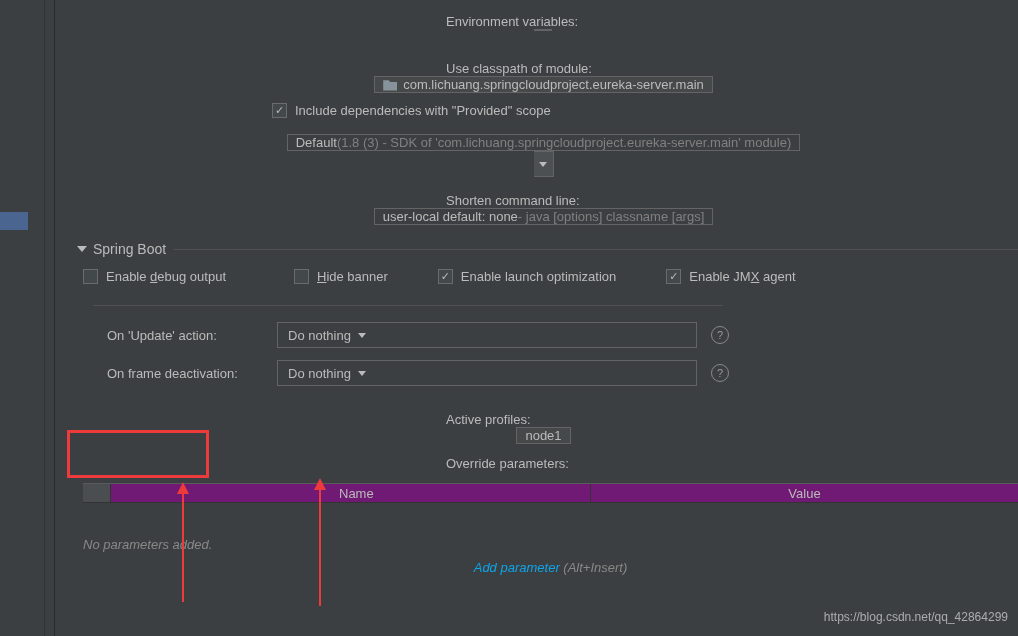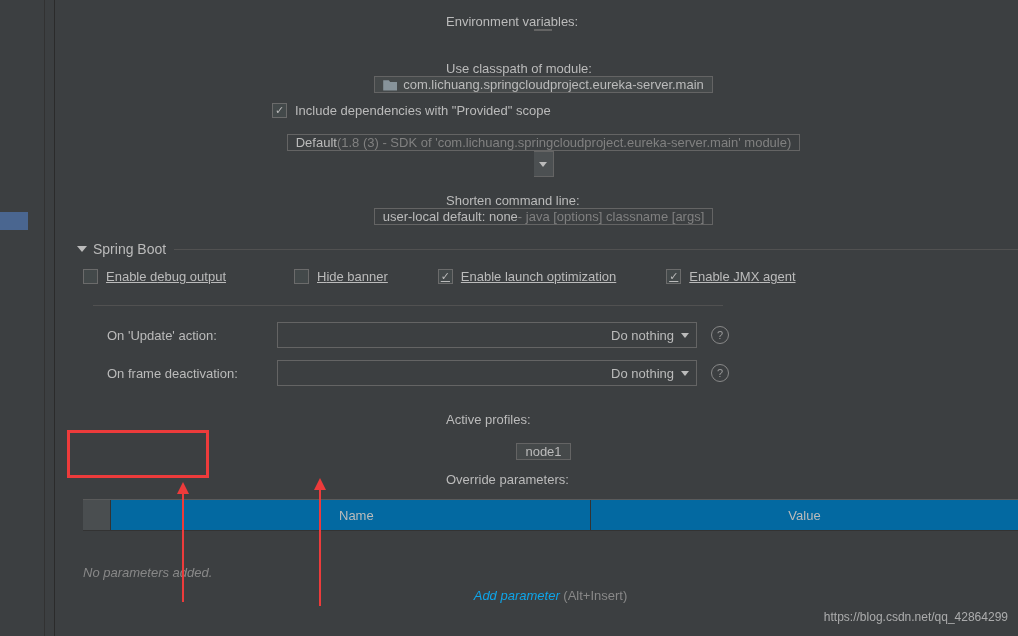--- a/index.html
+++ b/index.html
@@ -130,21 +130,20 @@
     flex: 1;
     height: 1px;
     background: #515151;
     margin-left: 8px;
   }
   .spring-checks {
     display: flex;
     align-items: center;
     padding: 8px 0 8px 28px;
     gap: 0;
-    text-decoration: underline;
   }
   .spring-checks .cb-item {
     display: flex;
     align-items: center;
     margin-right: 50px;
   }
   .spring-checks .cb-item:nth-child(2){ margin-left: 18px; }
   .sub-section-title {
     padding: 6px 0 4px 30px;
     color: #bbbbbb;
@@ -166,21 +165,21 @@
     width: 170px;
     flex-shrink: 0;
   }
   .sub-row .select {
     width: 420px;
     height: 26px;
     background: #3c3f41;
     border: 1px solid #646464;
     display: flex;
     align-items: center;
-    justify-content: flex-end;
+    justify-content: flex-start;
     padding: 0 0 0 10px;
   }
   .sub-row .select .sel-caret {
     width: 22px; height: 100%;
     display: flex; align-items: center; justify-content: center;
     border-left: 0px solid #646464;
   }
   .help-icon {
     width: 18px; height: 18px;
     border: 1px solid #888;
@@ -218,22 +217,22 @@
     border-left: 6px solid transparent;
     border-right: 6px solid transparent;
     border-bottom: 12px solid #ed3b3b;
   }
 
   .table-area {
     margin: 6px 0 0 28px;
   }
   .table-header {
     display: flex;
-    height: 32px;
-    background: #0369a1;
+    height: 20px;
+    background: #701a75;
     border-top: 1px solid #5a5a5a;
     border-bottom: 1px solid #333;
   }
   .table-header .col0 {
     width: 28px;
     border-right: 1px solid #333;
     background: #4a4e50;
   }
   .table-header .col1 {
     flex: 0 0 480px;
@@ -248,21 +247,21 @@
     text-align: left;
     color: #888;
     padding: 34px 0 8px 0;
     font-style: italic;
   }
   .add-link {
     text-align: center;
     padding-bottom: 8px;
   }
   .add-link .link { color: #0ea5e9; cursor: pointer; font-style: italic; }
-  .add-link .hint { color: #888; }
+  .add-link .hint { color: #888; font-style: italic; }
 
   .watermark {
     position: absolute;
     right: 10px;
     bottom: 12px;
     color: #d0d0d0;
     opacity: 0.75;
     font-size: 12px;
   }
   u { text-decoration: underline; }
@@ -359,21 +358,21 @@
     <div class="sub-label">On frame deactivation:</div>
     <div class="select">
       <span>Do nothing</span>
       <div class="sel-caret">
           <div class="caret-down"></div>
         </div>
     </div>
     <span class="help-icon">?</span>
   </div>
 
-  <div class="row" style="padding-top:20px;gap:16px;">
+  <div class="row" style="padding-top:20px;">
     <div class="row-label">Active profiles:</div>
     <div class="field">node1</div>
   </div>
 
   <div class="row" style="padding-top:6px;">
     <div class="row-label">Override parameters:</div>
   </div>
 
   <div class="table-area">
     <div class="table-header">

